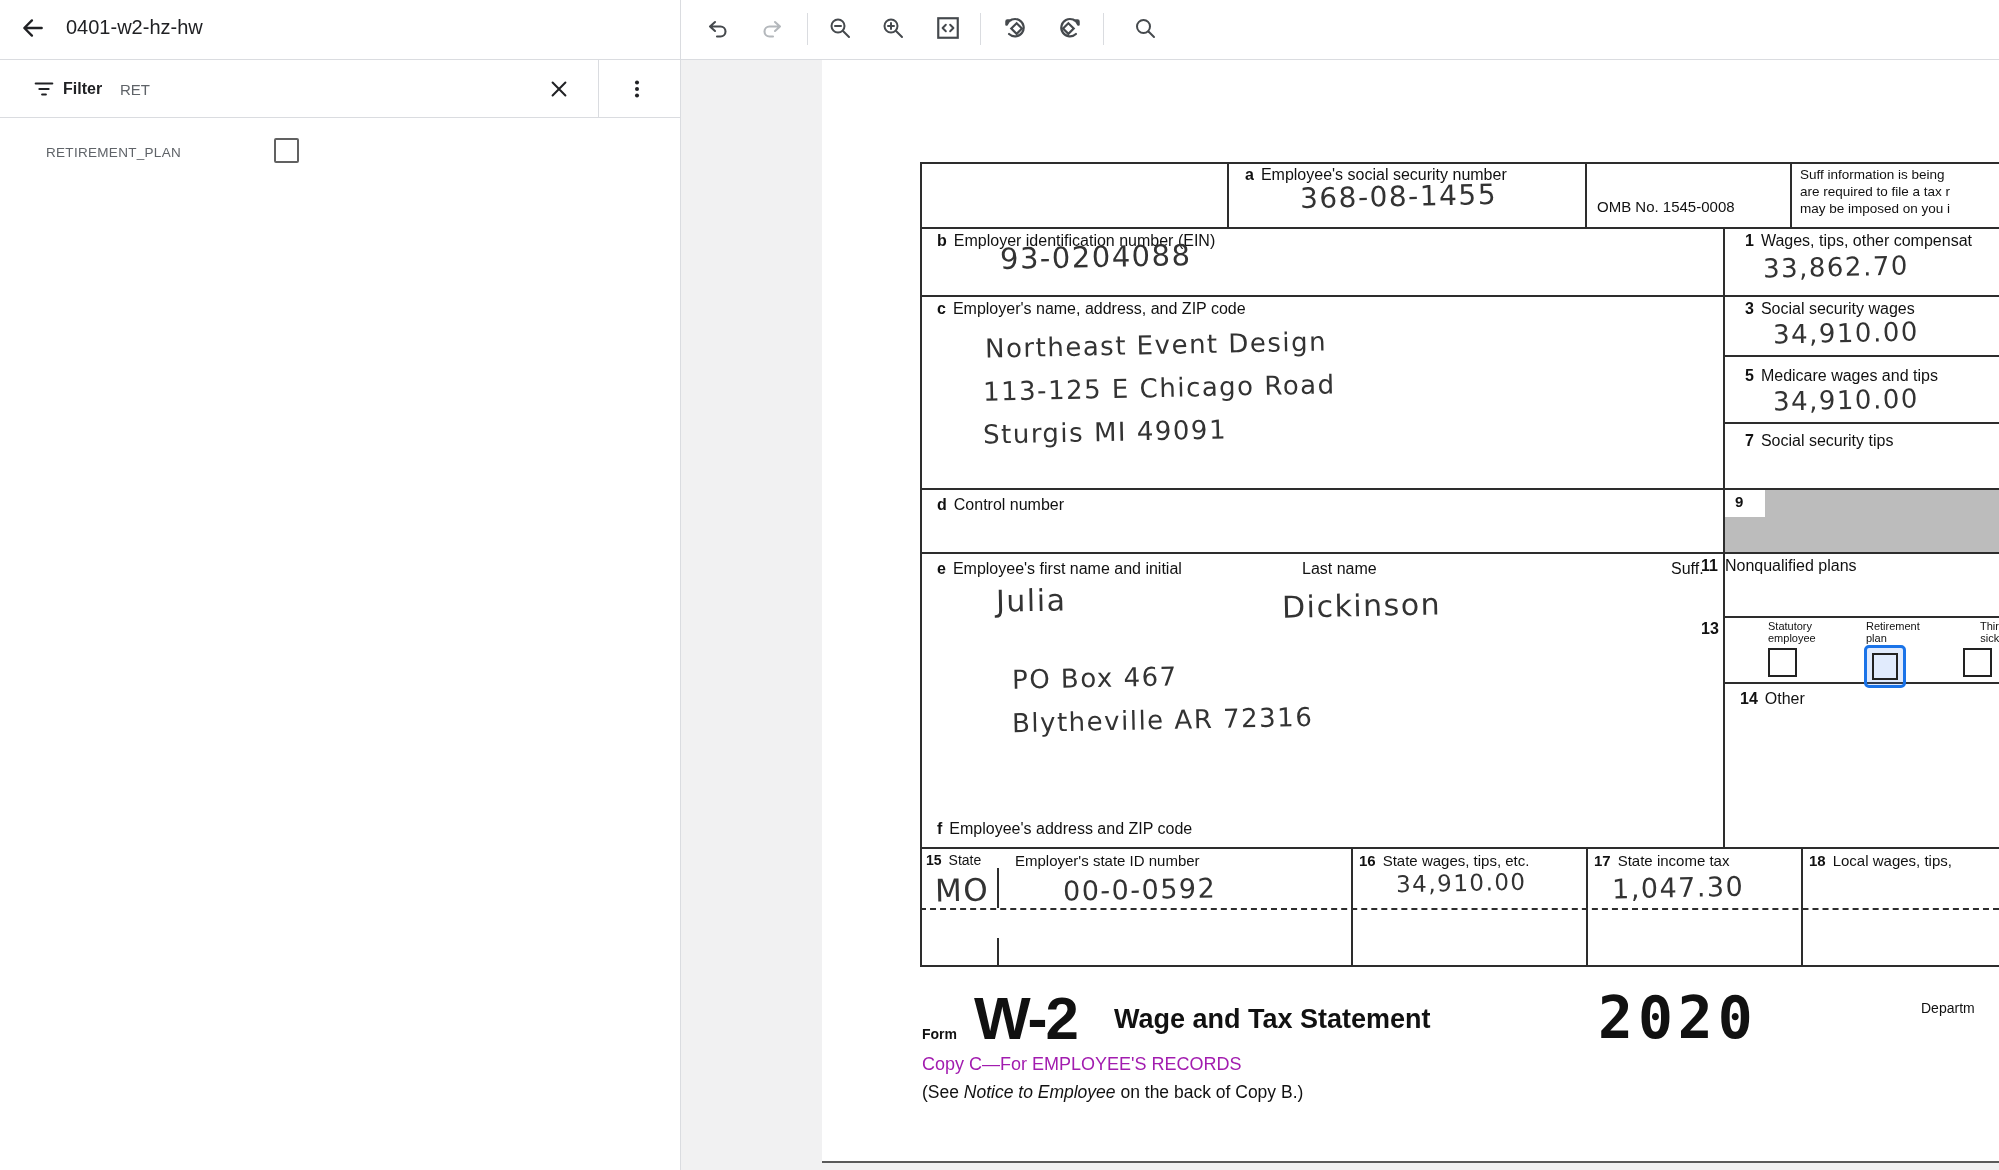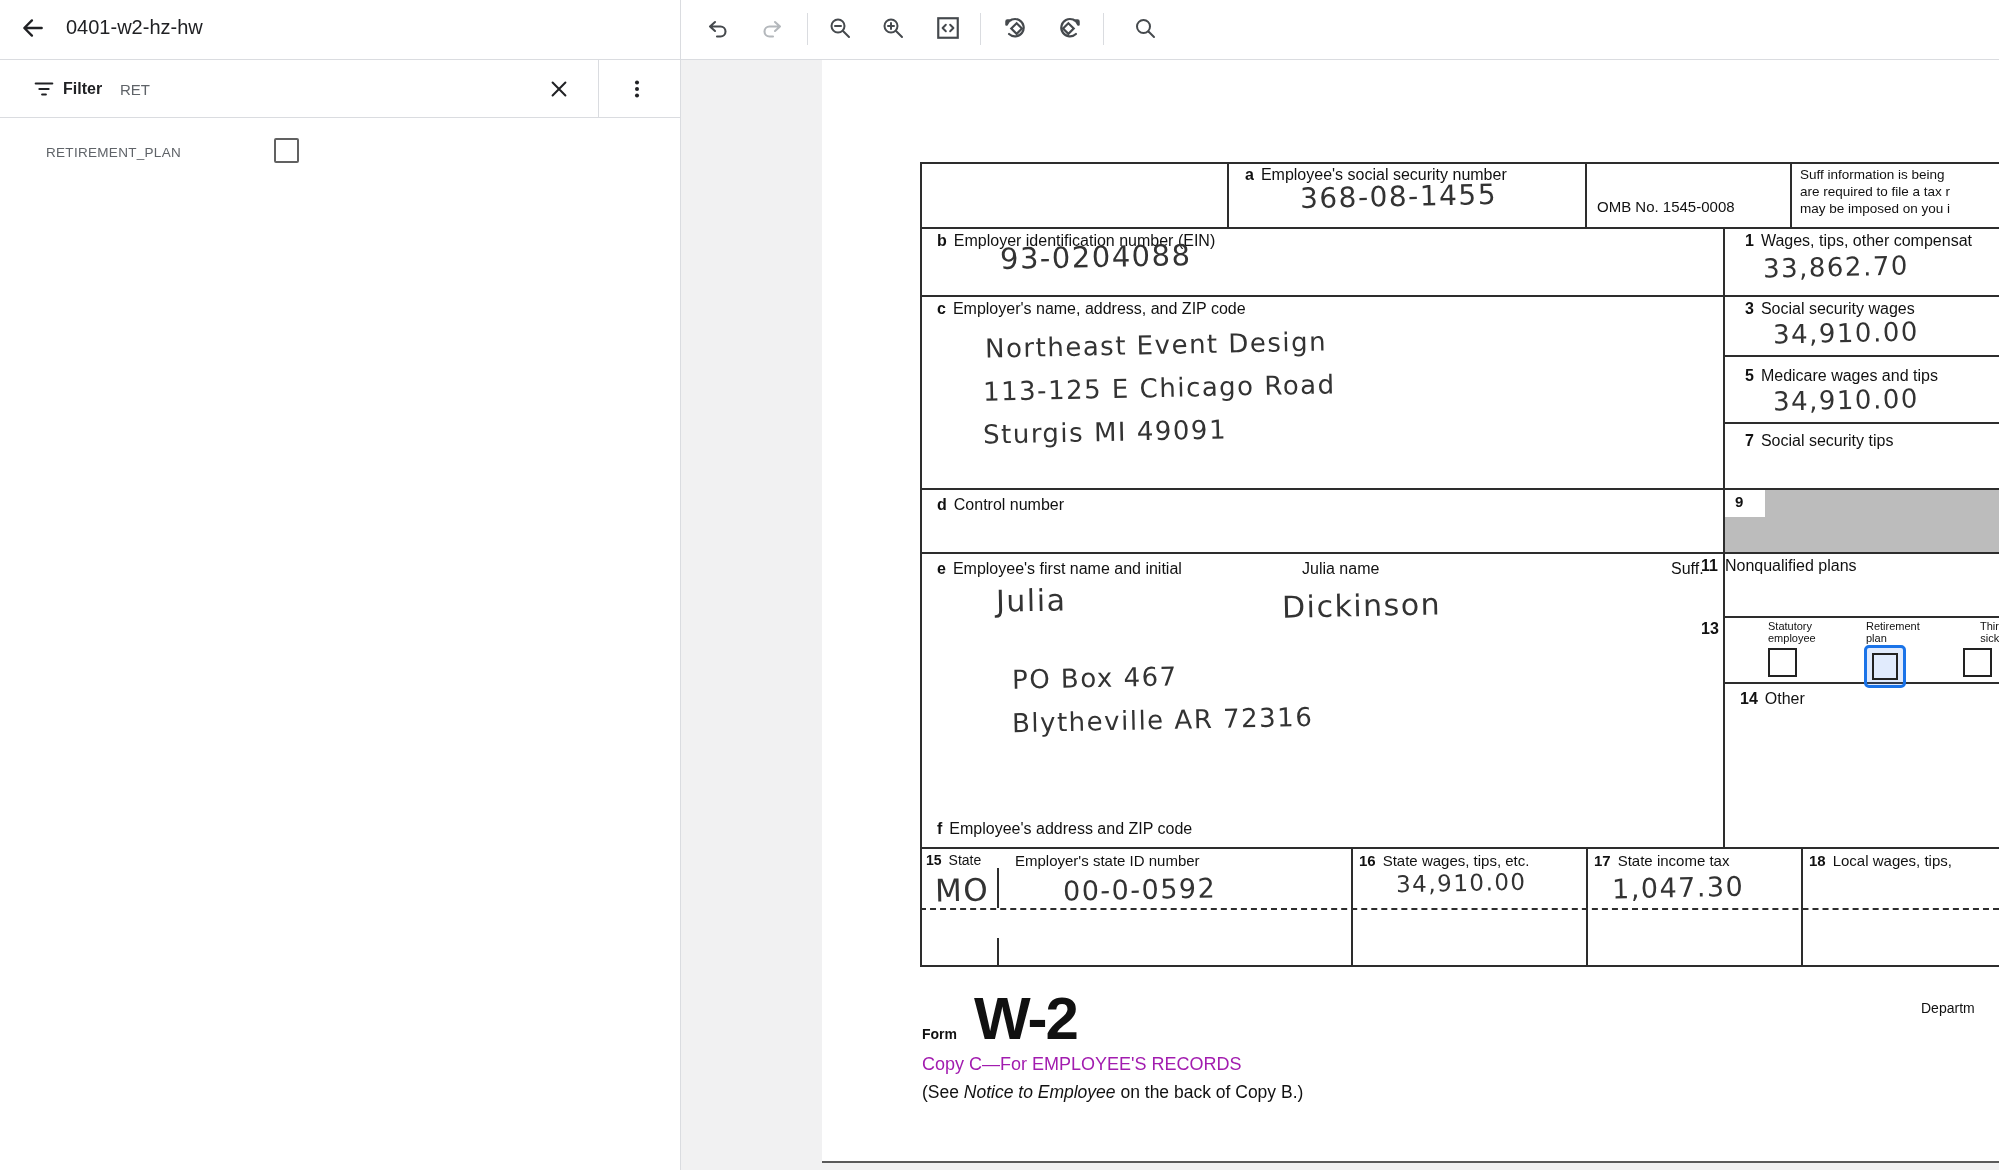--- a/index.html
+++ b/index.html
@@ -197,21 +197,21 @@
   </div>
   <div class="flb" style="left:937px;top:300px;">
     <span class="fnum">c</span><span>Employer's name, address, and ZIP code</span>
   </div>
   <div class="flb" style="left:937px;top:496px;">
     <span class="fnum">d</span><span>Control number</span>
   </div>
   <div class="flb" style="left:937px;top:560px;">
     <span class="fnum">e</span><span>Employee's first name and initial</span>
   </div>
-  <div class="flb" style="left:1302px;top:560px;">Julia name</div>
+  <div class="flb" style="left:1302px;top:560px;">Last name</div>
   <div class="flb" style="left:1671px;top:560px;">Suff.</div>
   <div class="flb" style="left:937px;top:820px;">
     <span class="fnum">f</span><span>Employee's address and ZIP code</span>
   </div>
 
   <div class="flb" style="left:1745px;top:232px;">
     <span class="fnum">1</span><span>Wages, tips, other compensat</span>
   </div>
   <div class="flb" style="left:1745px;top:300px;">
     <span class="fnum">3</span><span>Social security wages</span>
@@ -275,19 +275,21 @@
   <div class="hw" style="left:1763px;top:252px;font-size:26px;">33,862.70</div>
   <div class="hw" style="left:1773px;top:318px;font-size:26px;">34,910.00</div>
   <div class="hw" style="left:1773px;top:385px;font-size:26px;">34,910.00</div>
   <div class="hw" style="left:935px;top:872px;font-size:31px;">MO</div>
   <div class="hw" style="left:1063px;top:874px;font-size:27px;">00-0-0592</div>
   <div class="hw" style="left:1396px;top:870px;font-size:23px;">34,910.00</div>
   <div class="hw" style="left:1612px;top:872px;font-size:27px;">1,047.30</div>
 
   <div class="abs f-form" style="left:922px;top:1026px;">Form</div>
   <div class="abs f-w2" style="left:974px;top:984px;">W-2</div>
+  <div class="abs f-title" style="left:1114px;top:1004px;">Wage and Tax Statement</div>
+  <div class="abs f-year" style="left:1598px;top:984px;">2020</div>
   <div class="abs f-dept" style="left:1921px;top:1000px;">Departm</div>
   <div class="abs f-copy" style="left:922px;top:1054px;">Copy C—For EMPLOYEE'S RECORDS</div>
   <div class="abs f-see" style="left:922px;top:1082px;">
     <span>(See </span><i>Notice to Employee</i><span> on the back of Copy B.)</span>
   </div>
 
 </div>
 
 </body></html>

